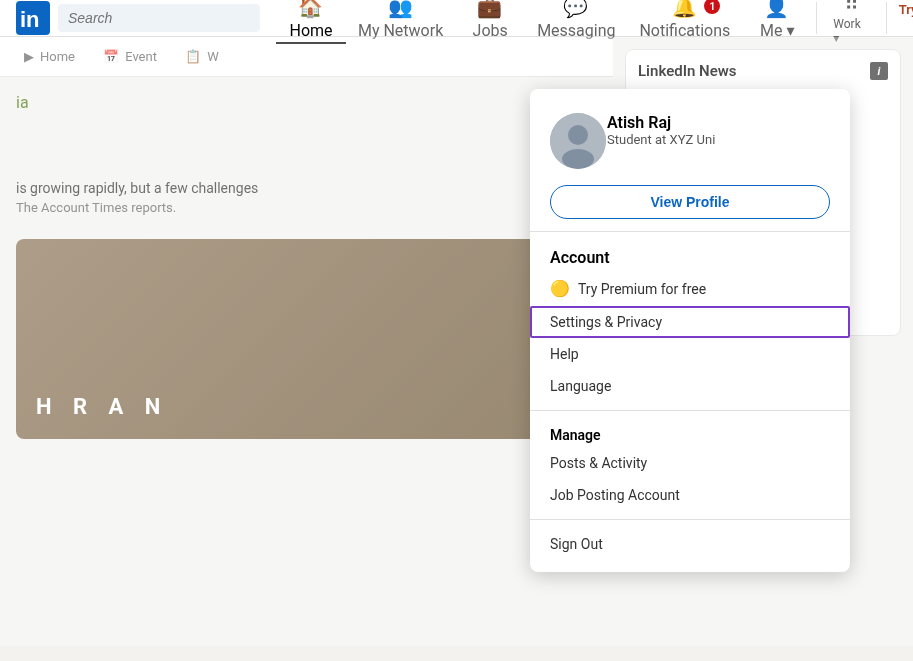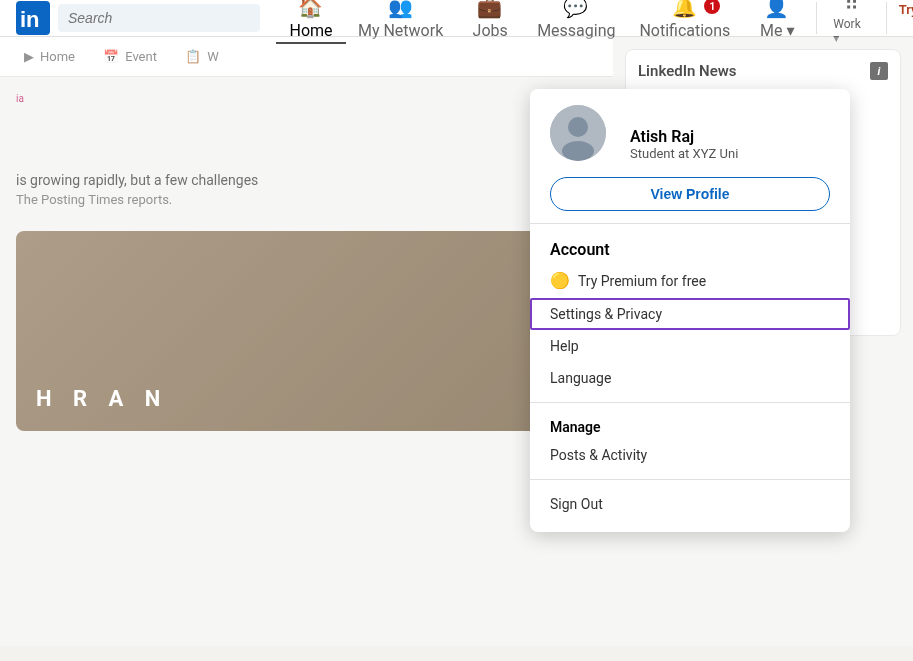--- a/index.html
+++ b/index.html
@@ -203,23 +203,24 @@
       border-radius: 8px;
       box-shadow: 0 4px 20px rgba(0,0,0,0.2);
       z-index: 200;
       padding-bottom: 12px;
       overflow: hidden;
     }
 
     
     .dropdown-profile {
       display: flex;
-      align-items: flex-end;
+      align-items: flex-start;
       padding: 16px 20px 12px 20px;
-      gap: 24px;
+      gap: 1px;
+      margin-top: 8px;
     }
     .avatar-circle {
       width: 56px;
       height: 56px;
       border-radius: 50%;
       background: #b0b8c1;
       display: flex;
       align-items: center;
       justify-content: center;
       flex-shrink: 0;
@@ -370,23 +371,23 @@
       <div class="icon-bar-item">
         <span>📅</span>
         <span>Event</span>
       </div>
       <div class="icon-bar-item">
         <span>📋</span>
         <span>W</span>
       </div>
     </div>
 
-    <div style="padding:8px 0; font-size:10px; color:#be185d;">ia</div>
+    <div style="padding:8px 0; font-size:16px; color:#4d7c0f;">ia</div>
     <div style="font-size:14px; color:#333; margin-top:60px;">is growing rapidly, but a few challenges</div>
-    <div style="font-size:13px; color:#666; margin-top:4px;">The Posting Times reports.</div>
+    <div style="font-size:13px; color:#666; margin-top:4px;">The Account Times reports.</div>
 
     <div style="width:100%; height:200px; background: linear-gradient(135deg, #8b7355 0%, #6b5535 100%); border-radius:8px; margin-top:24px; position:relative; display:flex; align-items:flex-end; padding:20px;">
       <span style="color:#fff; font-size:22px; font-weight:bold; letter-spacing:8px;">H   R   A   N</span>
     </div>
   </div>
 
   <div class="right-panel">
     <div class="news-card">
       <div class="news-header">
         <span>LinkedIn News</span>
@@ -457,20 +458,23 @@
     </div>
 
     <div class="dropdown-divider"></div>
 
     <div class="dropdown-manage-title">Manage</div>
 
     <div class="dropdown-item">
       <span>Posts &amp; Activity</span>
     </div>
 
+    <div class="dropdown-item">
+      <span>Job Posting Account</span>
+    </div>
 
     <div class="dropdown-divider"></div>
 
     <div class="dropdown-item">
       <span>Sign Out</span>
     </div>
   </div>
 
 </div>
 

